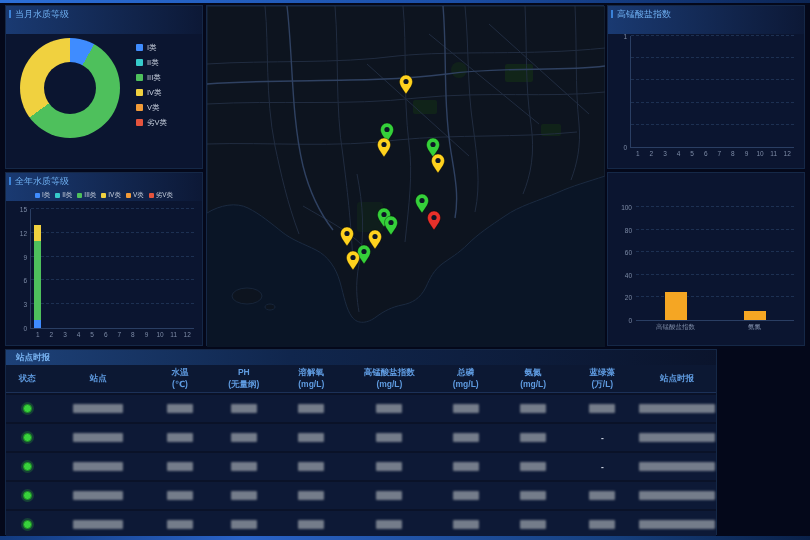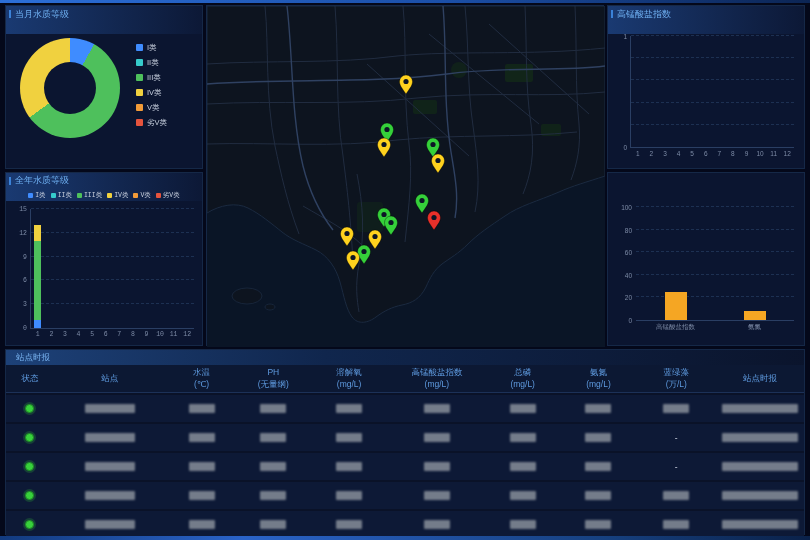--- a/index.html
+++ b/index.html
@@ -12,25 +12,25 @@
     background:linear-gradient(90deg,#123a7e 0%,#2a63c8 30%,#16407f 75%,#0a2149 100%);}
 
   .panel{position:absolute;background:#0b1530;border:1px solid #152847;}
   .panel-hd{position:relative;height:28px;line-height:16px;font-size:9px;color:#6fb0f2;
     padding-left:9px;white-space:nowrap;
     background:linear-gradient(90deg,rgba(38,88,168,.55),rgba(38,88,168,.05));}
   .panel-hd::before{content:"";position:absolute;left:3px;top:4px;width:2px;height:8px;background:#3b82d8;}
 
   
   #p-monthly{left:5px;top:5px;width:198px;height:164px;}
-  #p-annual{left:5px;top:172px;width:198px;height:174px;font-family:Liberation Mono, monospace;}
+  #p-annual{left:5px;top:172px;width:198px;height:174px;}
   #map{position:absolute;left:206px;top:5px;width:398px;height:341px;background:#0a1526;border:1px solid #152847;}
   #p-exceed{left:607px;top:5px;width:198px;height:164px;}
   #p-rate{left:607px;top:172px;width:198px;height:174px;}
-  #p-table{left:5px;top:349px;width:800px;height:186px;background:#0a1228;}
+  #p-table{left:5px;top:349px;width:712px;height:186px;background:#0a1228;font-weight:bold;}
 
   
   #donut{position:absolute;left:14px;top:32px;width:100px;height:100px;border-radius:50%;}
   #donut .hole{position:absolute;left:50%;top:50%;width:52px;height:52px;margin:-26px 0 0 -26px;
     border-radius:50%;background:#0b1530;}
   .v-legend{position:absolute;left:130px;top:34px;list-style:none;}
   .v-legend li{display:flex;align-items:center;gap:4px;height:15px;font-size:7.5px;color:#c7cfdd;}
   .sw{width:7px;height:7px;border-radius:1px;display:inline-block;flex:none;}
   .h-legend{position:absolute;top:18px;left:0;right:0;display:flex;justify-content:center;gap:5px;list-style:none;}
   .h-legend li{display:flex;align-items:center;gap:2px;font-size:6.5px;color:#c7cfdd;}

